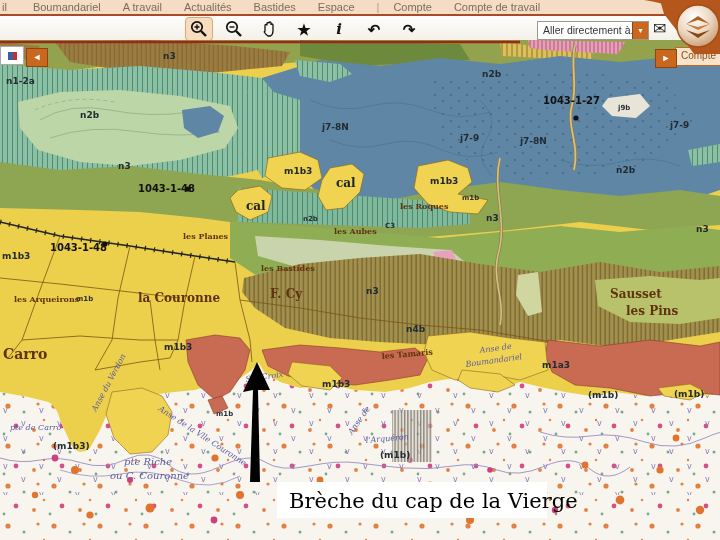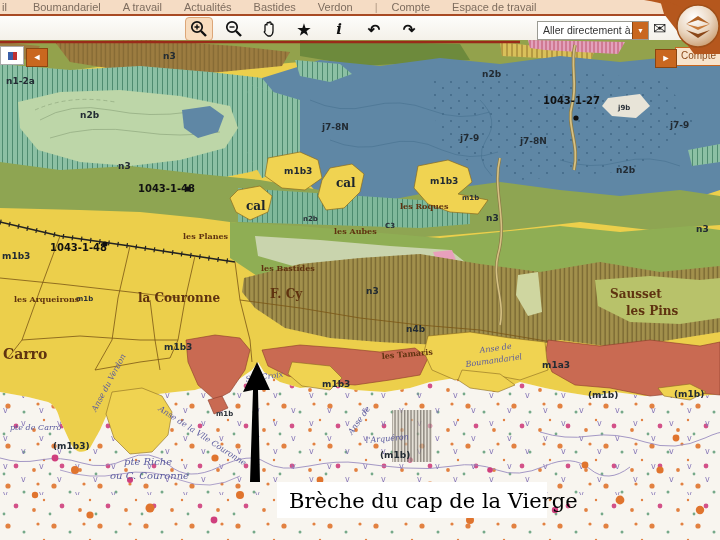--- a/index.html
+++ b/index.html
@@ -65,24 +65,24 @@
 </style>
 </head>
 <body>
 
 <div id="menubar">
     <span class="mi first">il</span>
     <span class="mi">Boumandariel</span>
     <span class="mi">A travail</span>
     <span class="mi">Actualités</span>
     <span class="mi">Bastides</span>
-    <span class="mi">Verdon</span>
+    <span class="mi">Espace</span>
     <span class="sep">|</span>
     <span class="mi">Compte</span>
-    <span class="mi">Espace de travail</span>
+    <span class="mi">Compte de travail</span>
   </div>
 
 <div id="toolbar">
   <div id="tools">
       <div class="tool active">
         <svg width="20" height="20" viewBox="0 0 20 20">
           <circle cx="8" cy="8" r="5.2" fill="none" stroke="#111" stroke-width="1.7"></circle>
           <path d="M12,12 L17,17" stroke="#111" stroke-width="2.4"></path>
           <path d="M5.5,8 H10.5 M8,5.5 V10.5" stroke="#111" stroke-width="1.4"></path>
         </svg>

